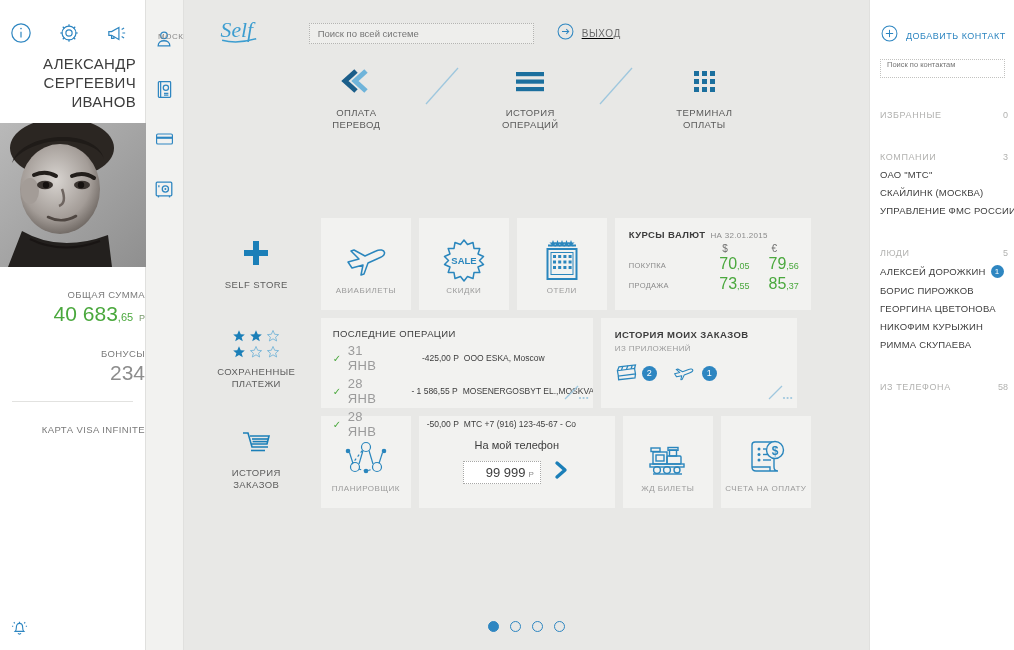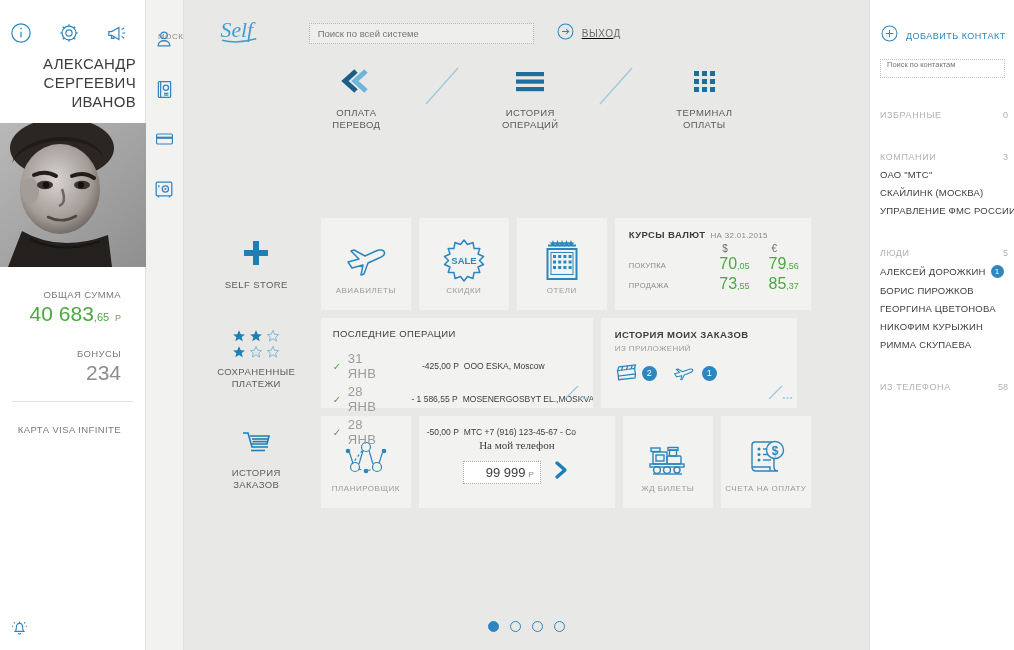--- a/index.html
+++ b/index.html
@@ -30,21 +30,21 @@
   .profile-name {
     text-align: right; padding: 10px 9px 0 6px;
     font-size: 15px; line-height: 19px; color: #3d3d3d;
     letter-spacing: .3px;
   }
   .profile-photo {
     margin-top: 12px; width: 146px; height: 144px;
     overflow: hidden; background: #9a9a9a;
   }
   .profile-photo svg { display: block; }
-  .money-block { text-align: right; padding: 22px 24px 0 6px; }
+  .money-block { text-align: right; padding: 22px 0 0 6px; }
   .money-label {
     font-size: 9.5px; color: #7a7a7a; letter-spacing: .4px; margin-bottom: 2px;
   }
   .money-value { font-size: 21px; color: #4aa83d; font-weight: 400; }
   .money-value .cents { font-size: 11px; }
   .money-value .cur { font-size: 9px; color: #7a9a6e; }
   .money-value.plain { color: #8d8d8d; }
   .money-sep {
     height: 1px; background: #e2e2e0; margin: 16px 12px 0 12px;
   }
@@ -138,21 +138,21 @@
   .rates-table td.rt-lab {
     font-size: 7.5px; color: #8b8b8b; letter-spacing: .3px; text-align: left;
     padding-right: 4px; white-space: nowrap;
   }
   .rates-table td.rt-val {
     font-size: 16px; color: #4aa83d; text-align: right; line-height: 17px;
   }
   .rates-table td.rt-val .cents { font-size: 9px; }
 
   .ops { width: 272px; height: 90px; padding: 10px 0 0 12px; position: relative; }
-  .ops-title { font-size: 9.5px; color: #3d3d3d; letter-spacing: .4px; margin-bottom: 12px; }
+  .ops-title { font-size: 9.5px; color: #3d3d3d; letter-spacing: .4px; margin-bottom: 4px; }
   .ops-row { display: flex; align-items: center; gap: 5px; margin-bottom: 3px; font-size: 8px; }
   .ops-check { color: #4aa83d; font-size: 10px; width: 10px; }
   .ops-date { color: #9b9b9b; font-size: 13px; width: 40px; letter-spacing: .3px; }
   .ops-amt { color: #3d3d3d; font-size: 8.5px; width: 66px; text-align: right; }
   .ops-desc { color: #3d3d3d; font-size: 8.5px; white-space: nowrap; overflow: hidden; }
   .corner-more { position: absolute; right: 4px; bottom: 3px; }
 
   .orders { width: 196px; height: 90px; padding: 11px 0 0 14px; position: relative; }
   .orders-title { font-size: 9.5px; color: #3d3d3d; letter-spacing: .4px; font-weight: bold; }
   .orders-sub { font-size: 8px; color: #9b9b9b; letter-spacing: .4px; margin-top: 4px; }
@@ -161,21 +161,21 @@
   .badge {
     background: #2e86c1; color: #fff; border-radius: 50%;
     width: 15px; height: 15px; font-size: 9px;
     display: flex; align-items: center; justify-content: center;
   }
 
   .phone-card {
     width: 196px; height: 92px; display: flex; flex-direction: column;
     align-items: center; justify-content: center; gap: 8px;
   }
-  .phone-title { font-size: 11px; color: #3d3d3d; font-family: Liberation Serif, serif; }
+  .phone-title { font-size: 11px; color: #3d3d3d; }
   .phone-row { display: flex; align-items: center; gap: 10px; }
   .phone-input {
     width: 78px; height: 23px; border: 1px dotted #a8a8a6; background: #fff;
     display: flex; align-items: baseline; justify-content: flex-end;
     padding: 3px 6px 0 0; gap: 3px;
   }
   .phone-amt { font-size: 13px; color: #3d3d3d; }
   .phone-cur { font-size: 8px; color: #8b8b8b; }
 
   

